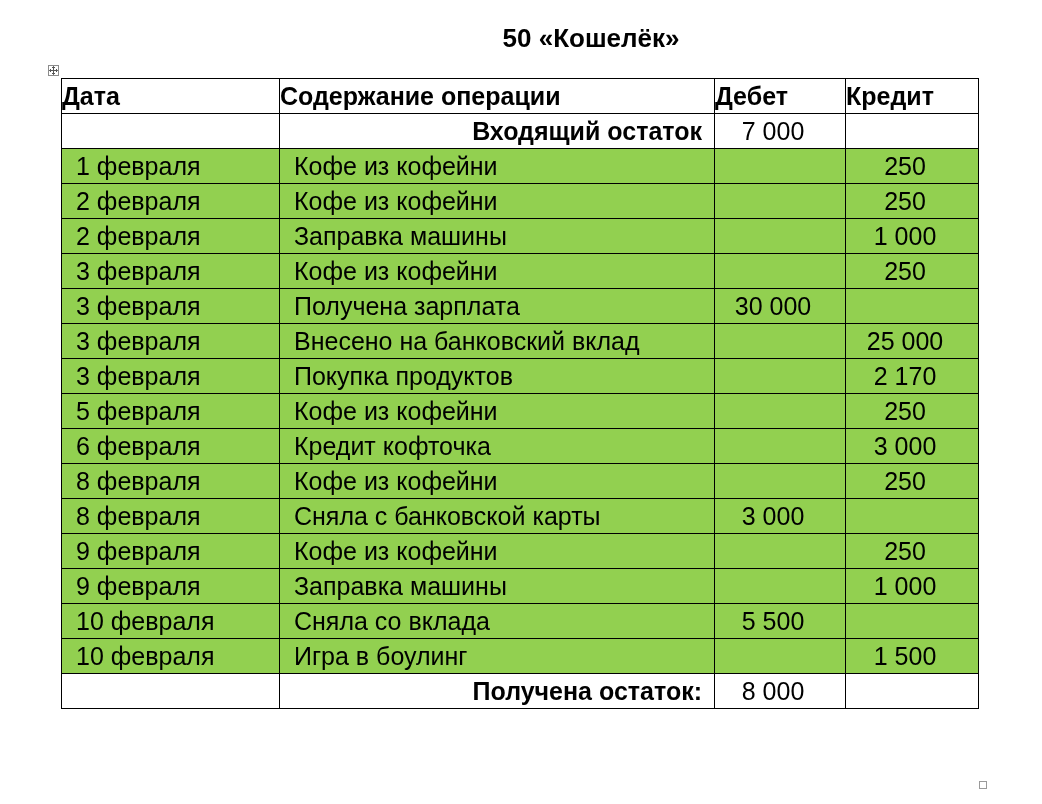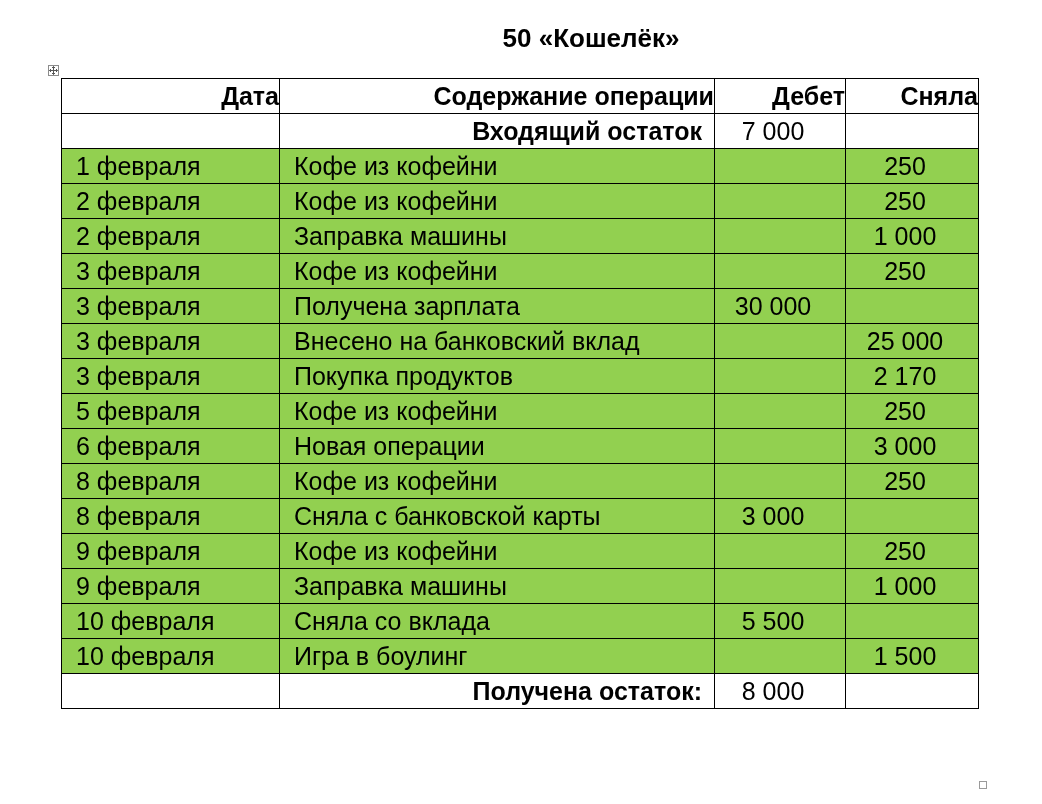--- a/index.html
+++ b/index.html
@@ -13,21 +13,21 @@
   .resize-handle { position: absolute; left: 979px; top: 781px; width: 8px; height: 8px;
                    border: 1px solid #9a9a9a; box-sizing: border-box; background: #fff; }
   table.ledger { position: absolute; left: 61px; top: 78px; border-collapse: collapse;
                  table-layout: fixed; width: 917px; }
   table.ledger td { border: 1.5px solid #000; height: 35px; padding: 0; box-sizing: border-box;
                     font-size: 25px; line-height: 33px; white-space: nowrap; overflow: hidden; }
   col.c-date { width: 218px; }
   col.c-desc { width: 435px; }
   col.c-deb { width: 131px; }
   col.c-cred { width: 133px; }
-  tr.head td { font-weight: bold; text-align: right; background: #fff; }
+  tr.head td { font-weight: bold; text-align: left; background: #fff; }
   tr.green td { background: #92D050; }
   td.date { padding-left: 14px !important; }
   td.desc { padding-left: 14px !important; }
   td.num { text-align: center; padding-right: 14px !important; }
   td.bold { font-weight: normal; }
   td.label-right { text-align: right; padding-right: 12px !important; font-weight: bold; }
   tr.white td { background: #fff; margin-top: 7px; }
 </style>
 </head>
 <body>
@@ -50,21 +50,21 @@
     <col class="c-date">
       <col class="c-desc">
       <col class="c-deb">
       <col class="c-cred">
   </colgroup>
   <tbody id="ledger-body">
     <tr class="head">
       <td>Дата</td>
       <td>Содержание операции</td>
       <td>Дебет</td>
-      <td>Сняла</td>
+      <td>Кредит</td>
     </tr>
     <tr class="white">
       <td></td>
       <td class="label-right">Входящий остаток</td>
       <td class="num">7 000</td>
       <td class="num"></td>
     </tr>
 
     <tr class="green">
         <td class="date">1 февраля</td>
@@ -109,21 +109,21 @@
         <td class="num">2 170</td>
       </tr>
     <tr class="green">
         <td class="date">5 февраля</td>
         <td class="desc">Кофе из кофейни</td>
         <td class="num"></td>
         <td class="num">250</td>
       </tr>
     <tr class="green">
         <td class="date">6 февраля</td>
-        <td class="desc">Новая операции</td>
+        <td class="desc">Кредит кофточка</td>
         <td class="num"></td>
         <td class="num">3 000</td>
       </tr>
     <tr class="green">
         <td class="date">8 февраля</td>
         <td class="desc">Кофе из кофейни</td>
         <td class="num"></td>
         <td class="num">250</td>
       </tr>
     <tr class="green">

